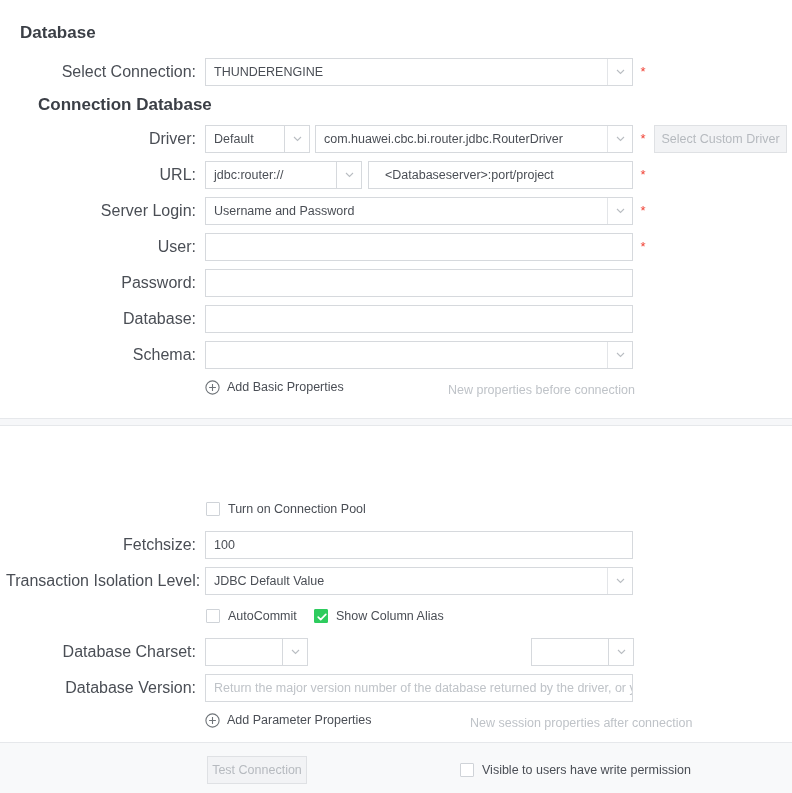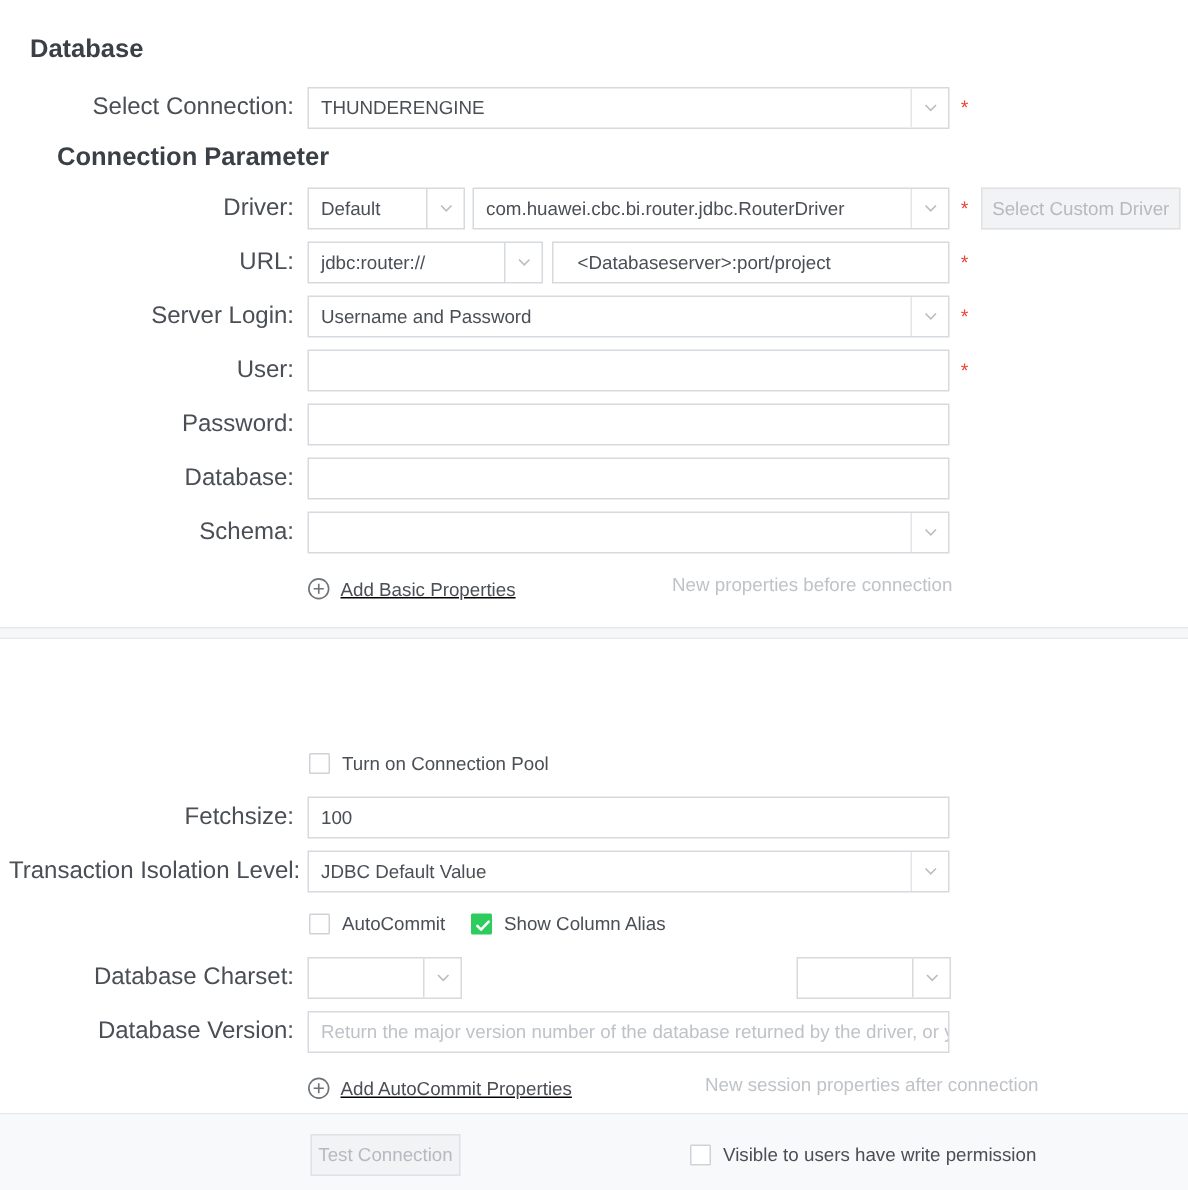--- a/index.html
+++ b/index.html
@@ -91,21 +91,21 @@
     background: #f2f3f5;
     border: 1px solid #dfe1e4;
     color: #b6babf;
     font-size: 12.5px;
     line-height: 26px;
     text-align: center;
     white-space: nowrap;
     cursor: default;
   }
 
-  .addrow { position: absolute; height: 20px; display: flex; align-items: flex-end; gap: 7px; text-decoration: underline; }
+  .addrow { position: absolute; height: 20px; display: flex; align-items: flex-start; gap: 7px; }
   .plus-icon { width: 15px; height: 15px; display: block; }
   .addrow-label { font-size: 12.5px; color: #4a4e55; white-space: nowrap; }
 
   .hint {
     position: absolute;
     font-size: 12.5px;
     color: #bfc3c8;
     line-height: 20px;
     white-space: nowrap;
   }
@@ -142,21 +142,21 @@
     <div class="ctl sel" style="left:205px; top:58px; width:428px;">
       <span>THUNDERENGINE</span>
       <span class="caret">
         <svg width="9" height="6" viewBox="0 0 9 6">
             <path d="M1 1 L4.5 4.5 L8 1" fill="none" stroke="#b9bdc2" stroke-width="1.1"></path>
           </svg>
       </span>
     </div>
     <div class="req" style="left:638px; top:58px;">*</div>
 
-    <div class="section-title" id="title-connection-parameter">Connection Parameter</div>
+    <div class="section-title" id="title-connection-parameter">Connection Database</div>
 
     <div class="flabel-wrap" style="top:125px;">
       <div class="flabel">Driver:</div>
     </div>
     <div class="ctl sel sel-split" style="left:205px; top:125px; width:105px;">
       <span>Default</span>
       <span class="caret">
         <svg width="9" height="6" viewBox="0 0 9 6">
             <path d="M1 1 L4.5 4.5 L8 1" fill="none" stroke="#b9bdc2" stroke-width="1.1"></path>
           </svg>
@@ -314,21 +314,21 @@
       <span>Return the major version number of the database returned by the driver, or y</span>
     </div>
 
     <div class="addrow" style="left:205px; top:287px;">
       <span class="plus-icon">
         <svg width="15" height="15" viewBox="0 0 15 15">
           <circle cx="7.5" cy="7.5" r="6.6" fill="none" stroke="#6f7479" stroke-width="1.1"></circle>
           <path d="M7.5 4.1 L7.5 10.9 M4.1 7.5 L10.9 7.5" stroke="#6f7479" stroke-width="1.1"></path>
         </svg>
       </span>
-      <span class="addrow-label">Add AutoCommit Properties</span>
+      <span class="addrow-label">Add Parameter Properties</span>
     </div>
     <div class="hint" style="left:470px; top:287px;">New session properties after connection</div>
   </div>
 
   <div class="footer">
     <div class="btn-disabled" style="left:207px; top:13px; width:100px;">Test Connection</div>
     <div class="cbrow" style="left:460px; top:17px;">
       <span class="cbox"></span>
       <span class="cblabel">Visible to users have write permission</span>
     </div>

